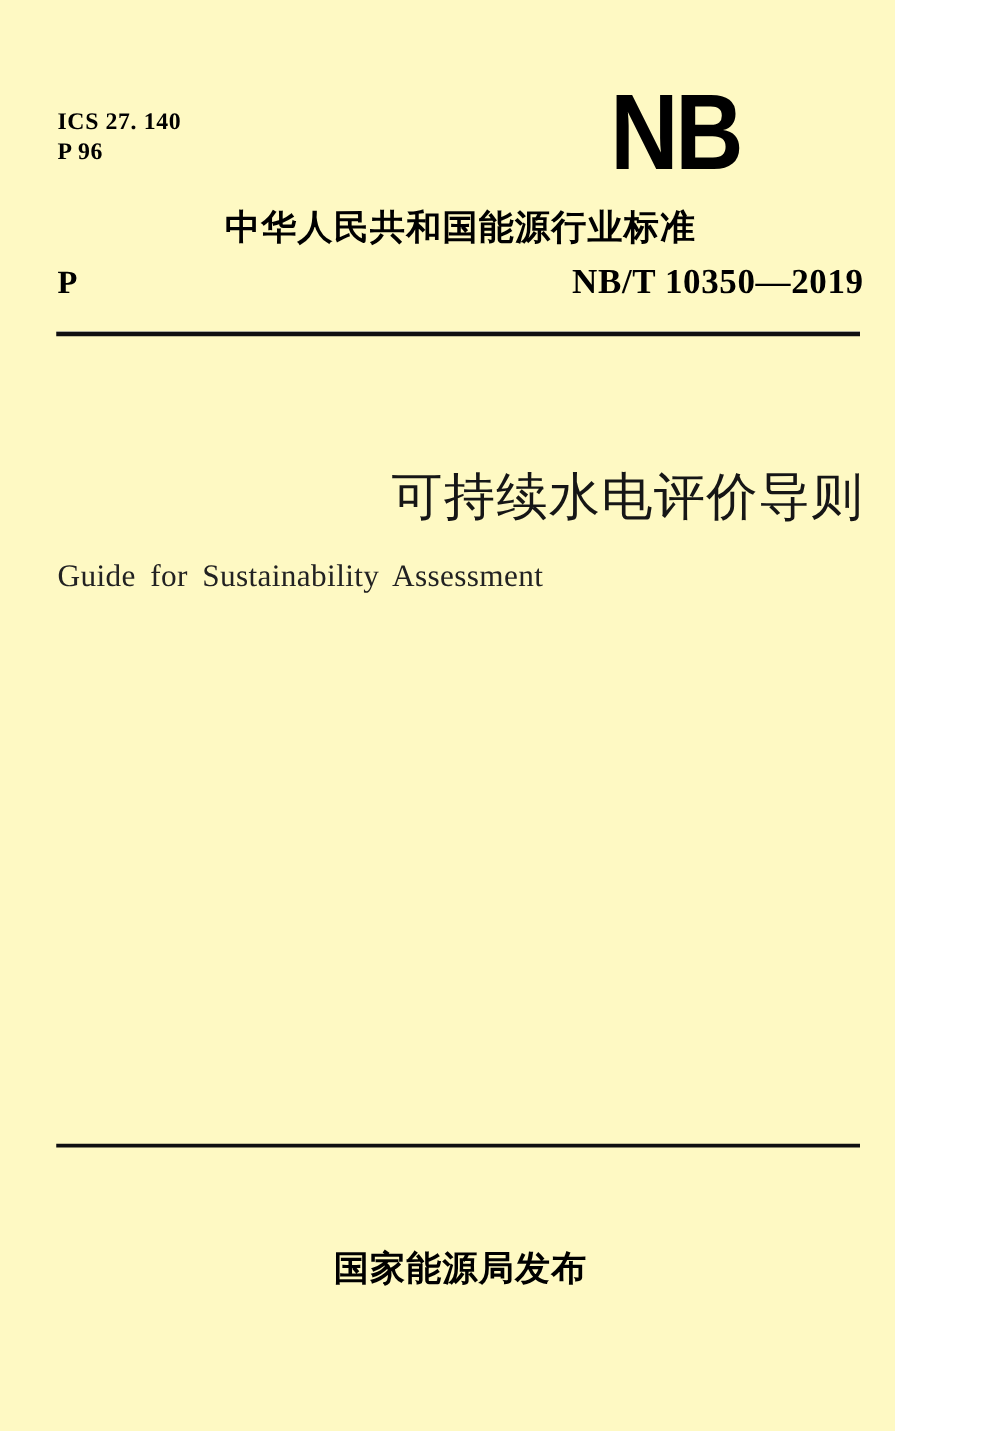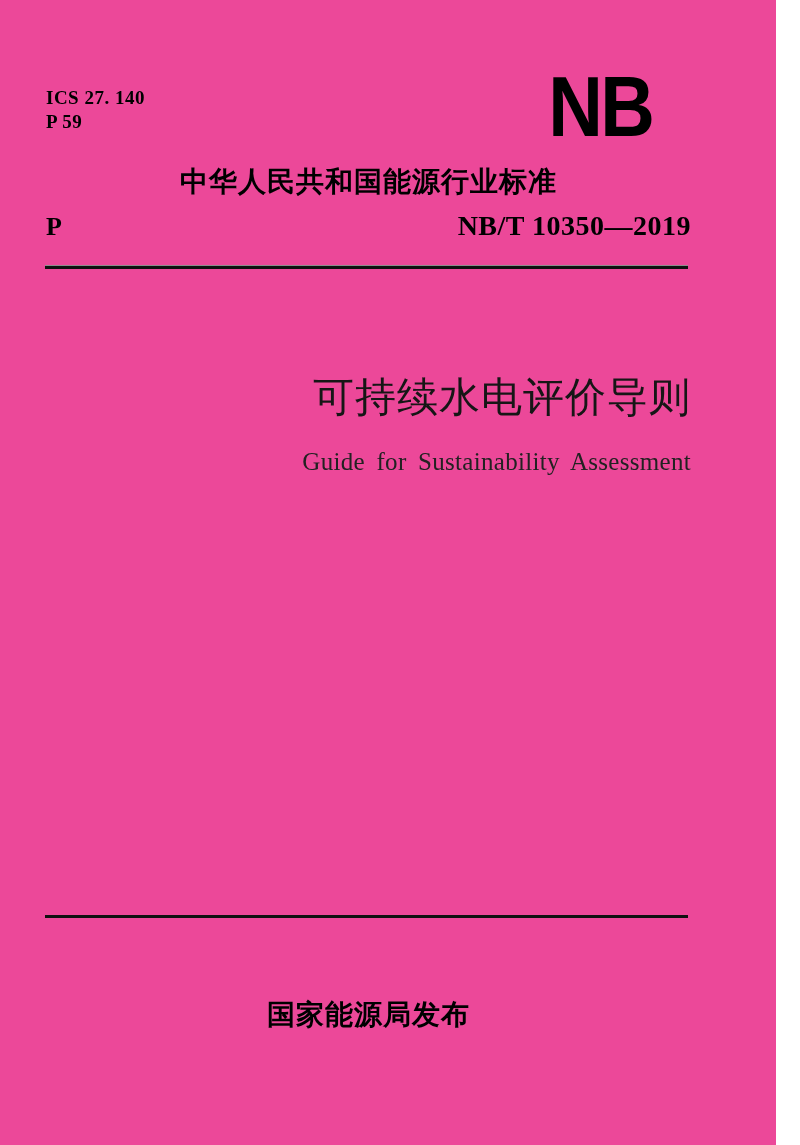--- a/index.html
+++ b/index.html
@@ -2,23 +2,23 @@
 <html lang="zh"><head>
 <meta charset="utf-8">
 <style>
   html, body {
     margin: 0;
     padding: 0;
     background: #ffffff;
   }
   .page {
     position: relative;
-    width: 776px;
+    width: 716px;
     height: 1145px;
-    background: #ec4899;
+    background: #fef9c3;
     color: #000000;
     font-family: "Liberation Serif", "DejaVu Serif", serif;
     overflow: hidden;
   }
 
   
   .ics-block {
     position: absolute;
     left: 46px;
     top: 86px;
@@ -99,21 +99,21 @@
     color: #161616;
     white-space: nowrap;
   }
 
   
   .title-en {
     position: absolute;
     left: 46px;
     top: 443px;
     width: 645px;
-    text-align: right;
+    text-align: left;
     font-size: 25px;
     line-height: 37px;
     font-weight: 400;
     letter-spacing: 0.3px;
     word-spacing: 5px;
     color: #222222;
   }
 
   
   .dates-row {
@@ -151,21 +151,21 @@
     white-space: nowrap;
   }
 </style>
 </head>
 <body>
 
 <div class="page">
 
   <div class="ics-block">
     <div>ICS 27. 140</div>
-    <div>P 59</div>
+    <div>P 96</div>
   </div>
 
   <div class="nb-logo">NB</div>
 
   <div class="standard-category">中华人民共和国能源行业标准</div>
 
   <div class="class-row">
     <span class="class-letter">P</span>
     <span class="standard-number">NB/T 10350—2019</span>
   </div>

